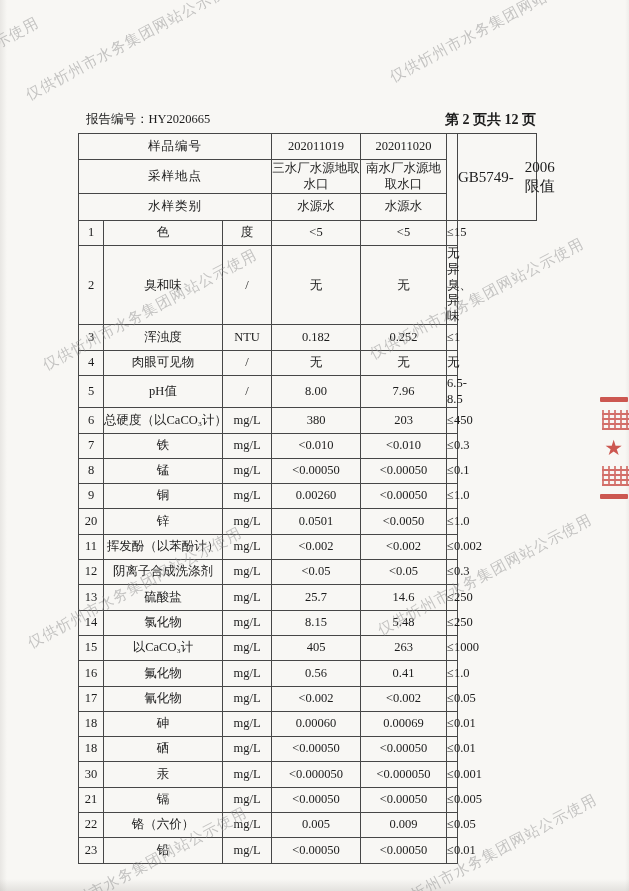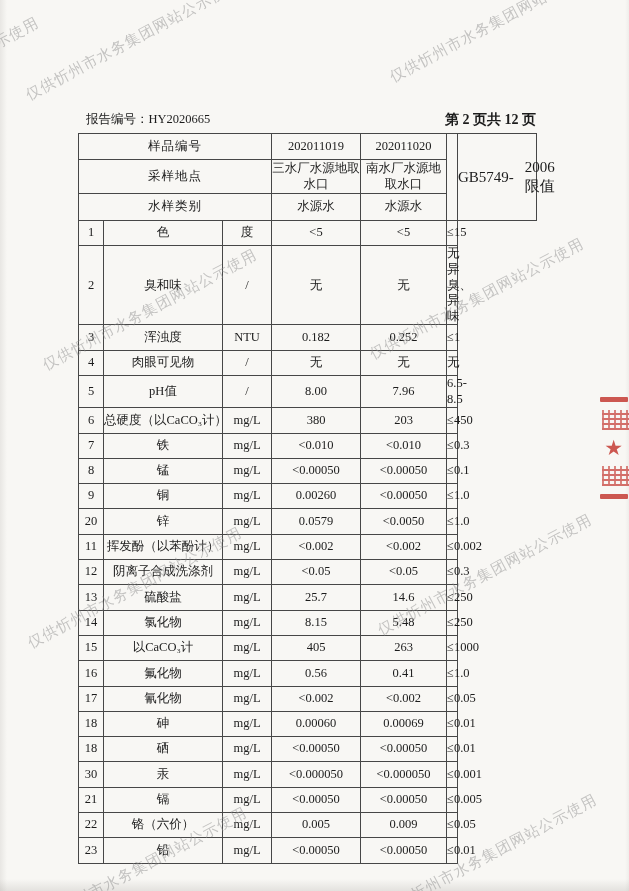--- a/index.html
+++ b/index.html
@@ -181,21 +181,21 @@
           <td class="name">铜</td>
           <td>mg/L</td>
           <td>0.00260</td>
           <td>&lt;0.00050</td>
           <td>≤1.0</td>
         </tr>
         <tr>
           <td>20</td>
           <td class="name">锌</td>
           <td>mg/L</td>
-          <td>0.0579</td>
+          <td>0.0501</td>
           <td>&lt;0.0050</td>
           <td>≤1.0</td>
         </tr>
         <tr>
           <td>11</td>
           <td class="name">挥发酚（以苯酚计）</td>
           <td>mg/L</td>
           <td>&lt;0.002</td>
           <td>&lt;0.002</td>
           <td>≤0.002</td>

